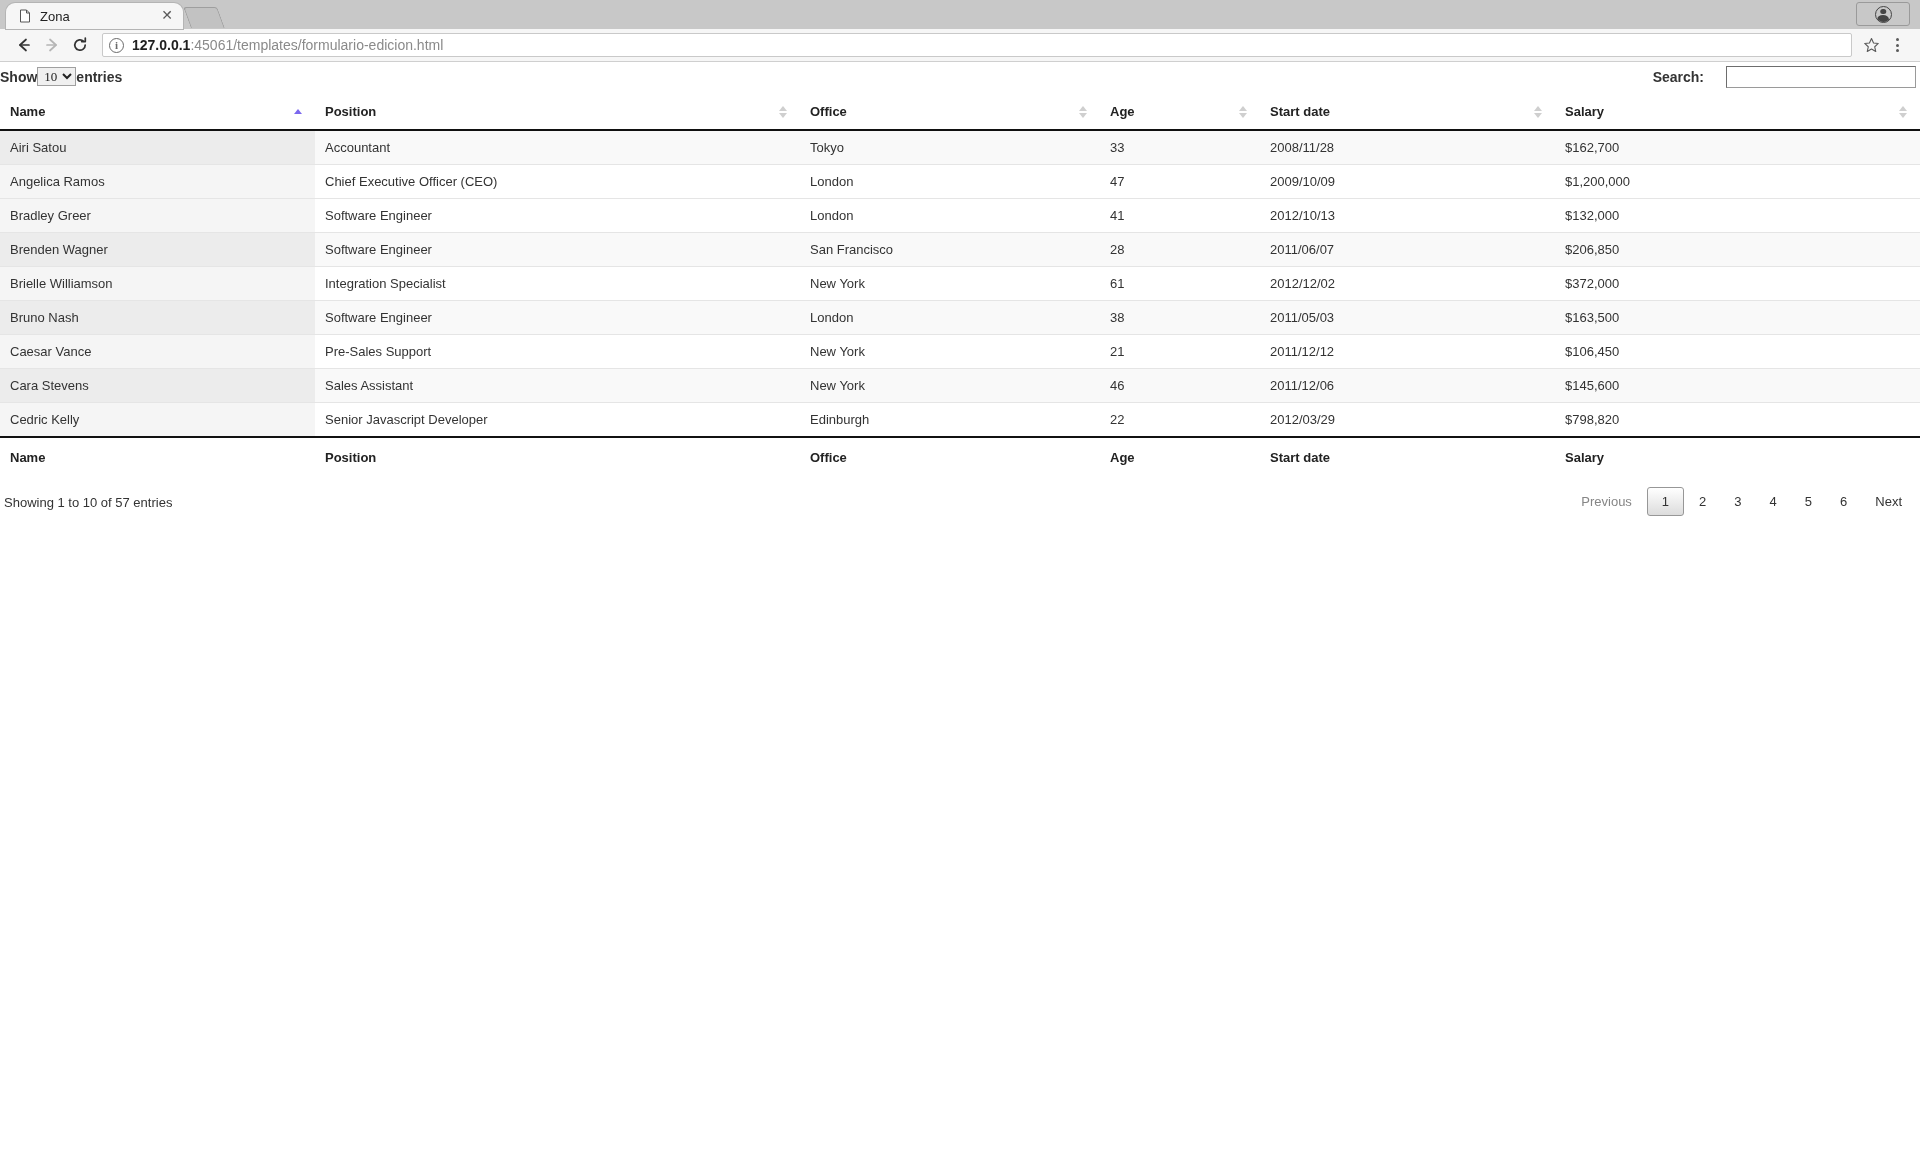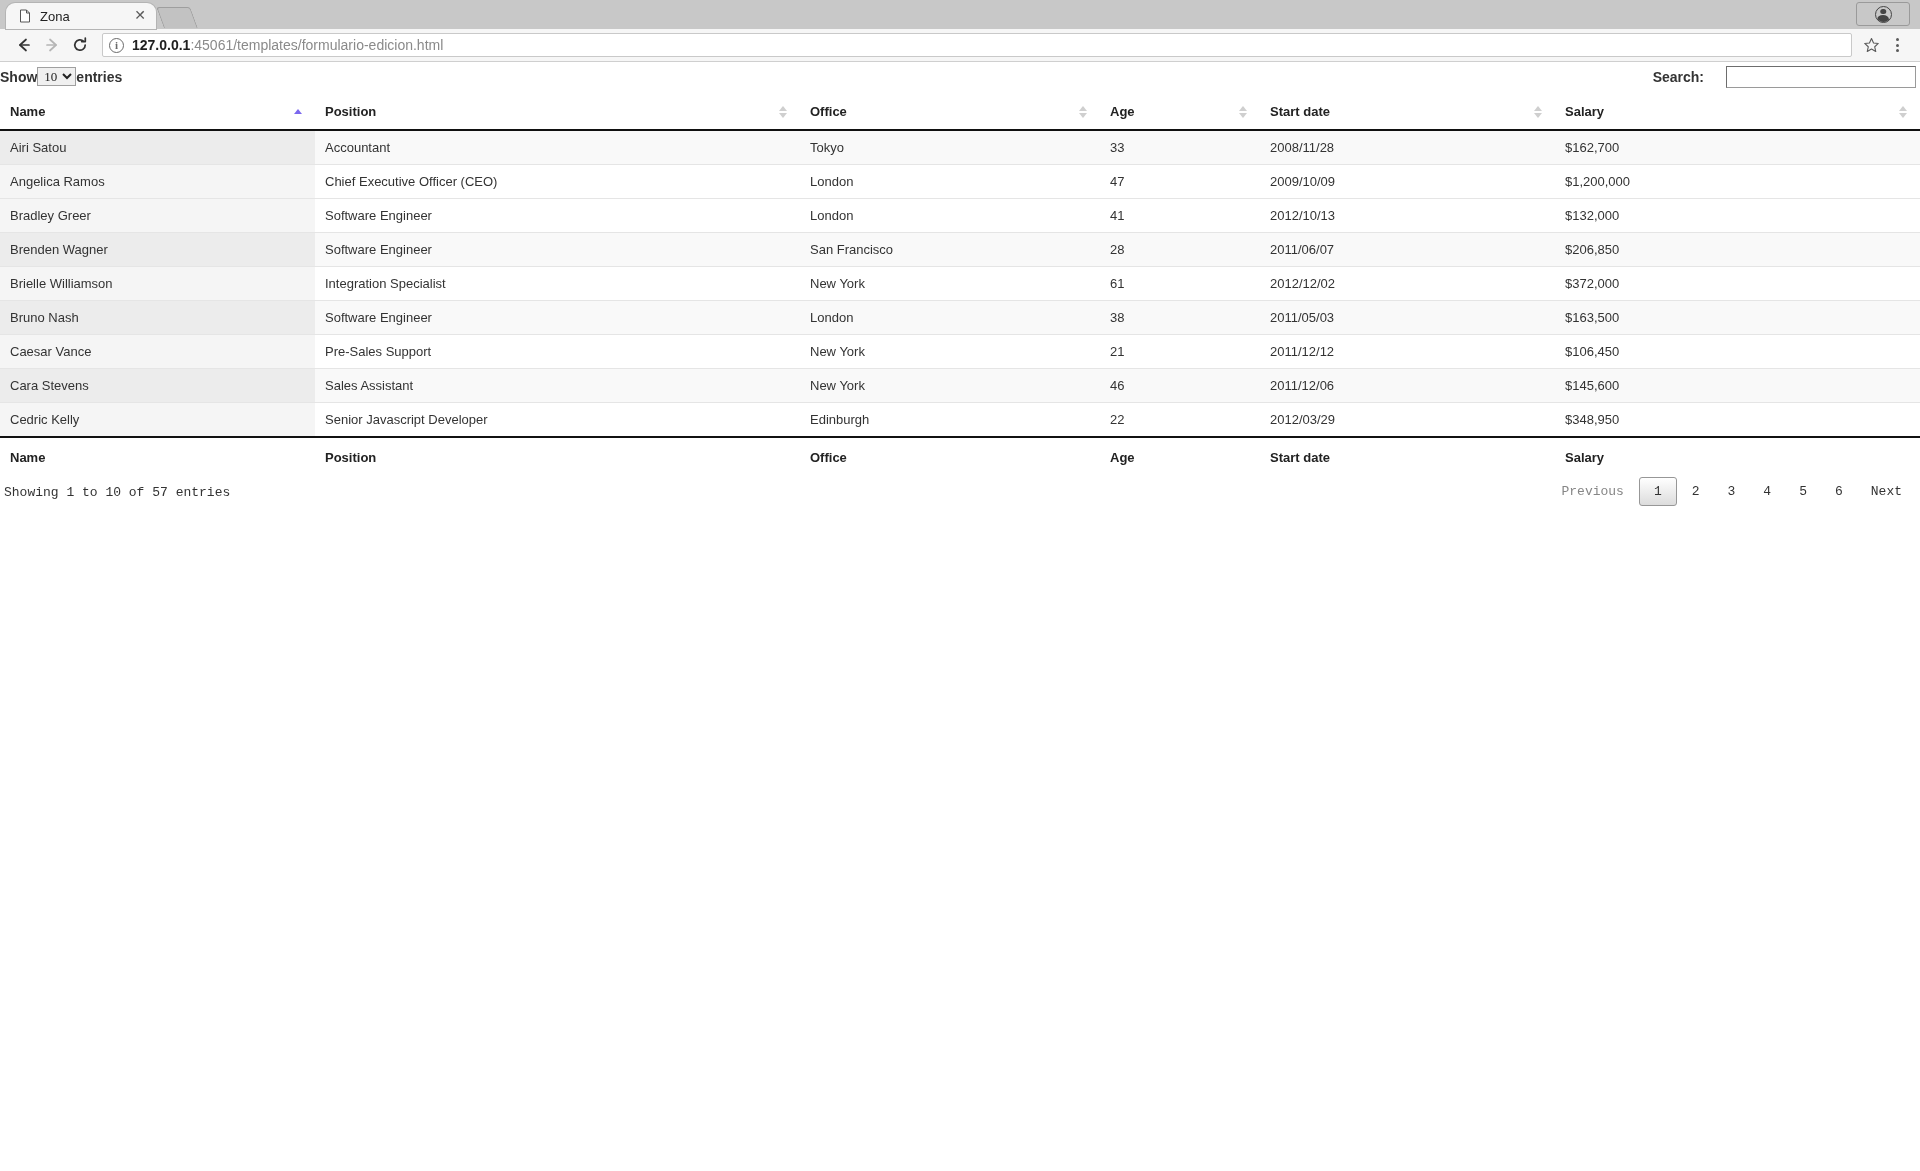--- a/index.html
+++ b/index.html
@@ -18,21 +18,21 @@
   .tabstrip {
     height: 29px;
     background: #c8c8c8;
     display: flex;
     align-items: flex-end;
     position: relative;
     flex: 0 0 auto;
   }
   .tab {
     margin-left: 6px;
-    width: 150px;
+    width: 177px;
     height: 26px;
     background: #f6f6f6;
     border-top-left-radius: 9px;
     border-top-right-radius: 9px;
     display: flex;
     align-items: center;
     padding: 0 8px 0 12px;
     position: relative;
     transform: skewX(0deg);
     box-shadow: 0 0 0 1px #b4b4b4;
@@ -259,21 +259,21 @@
   table.dataTable tbody tr.even td { background: #ffffff; }
   table.dataTable tbody tr.odd td.sorting_1 { background: #ececec; }
   table.dataTable tbody tr.even td.sorting_1 { background: #f5f5f5; }
   table.dataTable tbody tr:first-child td { border-top: none; }
 
   .col-pad { padding-left: 10px !important; }
 
   .dt-bottom {
     position: relative;
     height: 46px;
-    font-family: Liberation Mono, monospace;
+    margin-top: 10px;
   }
   .dt-info {
     position: absolute;
     left: 4px; top: 8px;
     font-size: 13px;
     color: #333;
   }
   .dt-paginate {
     position: absolute;
     right: 4px; top: 0;
@@ -493,21 +493,21 @@
             <td class="col-pad">46</td>
             <td class="col-pad">2011/12/06</td>
             <td class="col-pad">$145,600</td>
           </tr>
           <tr class="even">
             <td class="col-pad sorting_1">Cedric Kelly</td>
             <td class="col-pad">Senior Javascript Developer</td>
             <td class="col-pad">Edinburgh</td>
             <td class="col-pad">22</td>
             <td class="col-pad">2012/03/29</td>
-            <td class="col-pad">$348,950</td>
+            <td class="col-pad">$798,820</td>
           </tr>
         </tbody>
       <tfoot>
         <tr>
           <th class="col-pad">Name</th>
           <th class="col-pad">Position</th>
           <th class="col-pad">Office</th>
           <th class="col-pad">Age</th>
           <th class="col-pad">Start date</th>
           <th class="col-pad">Salary</th>

